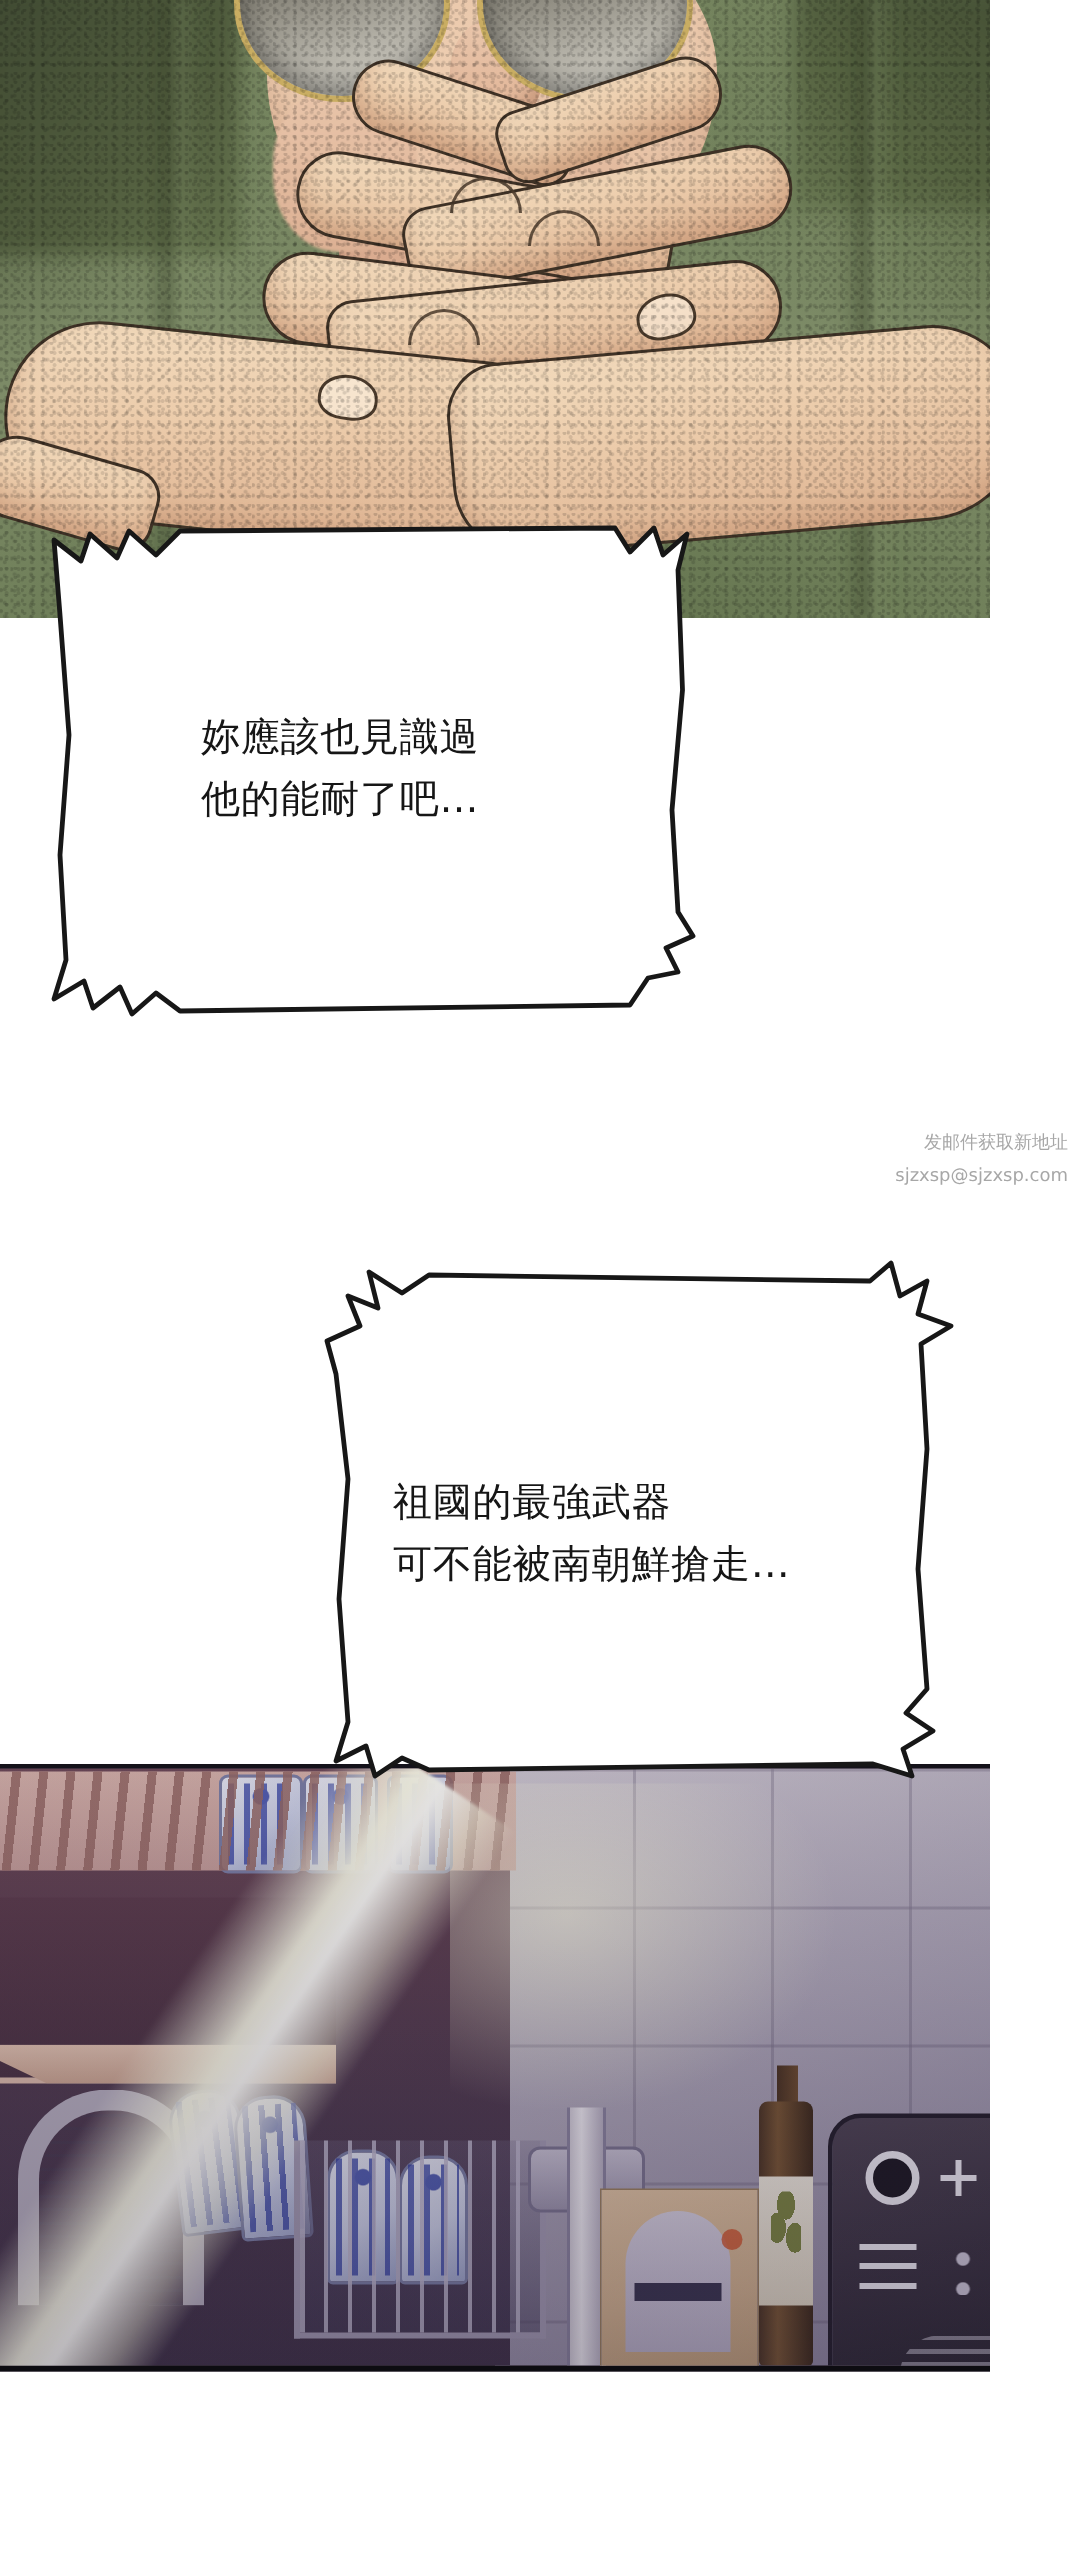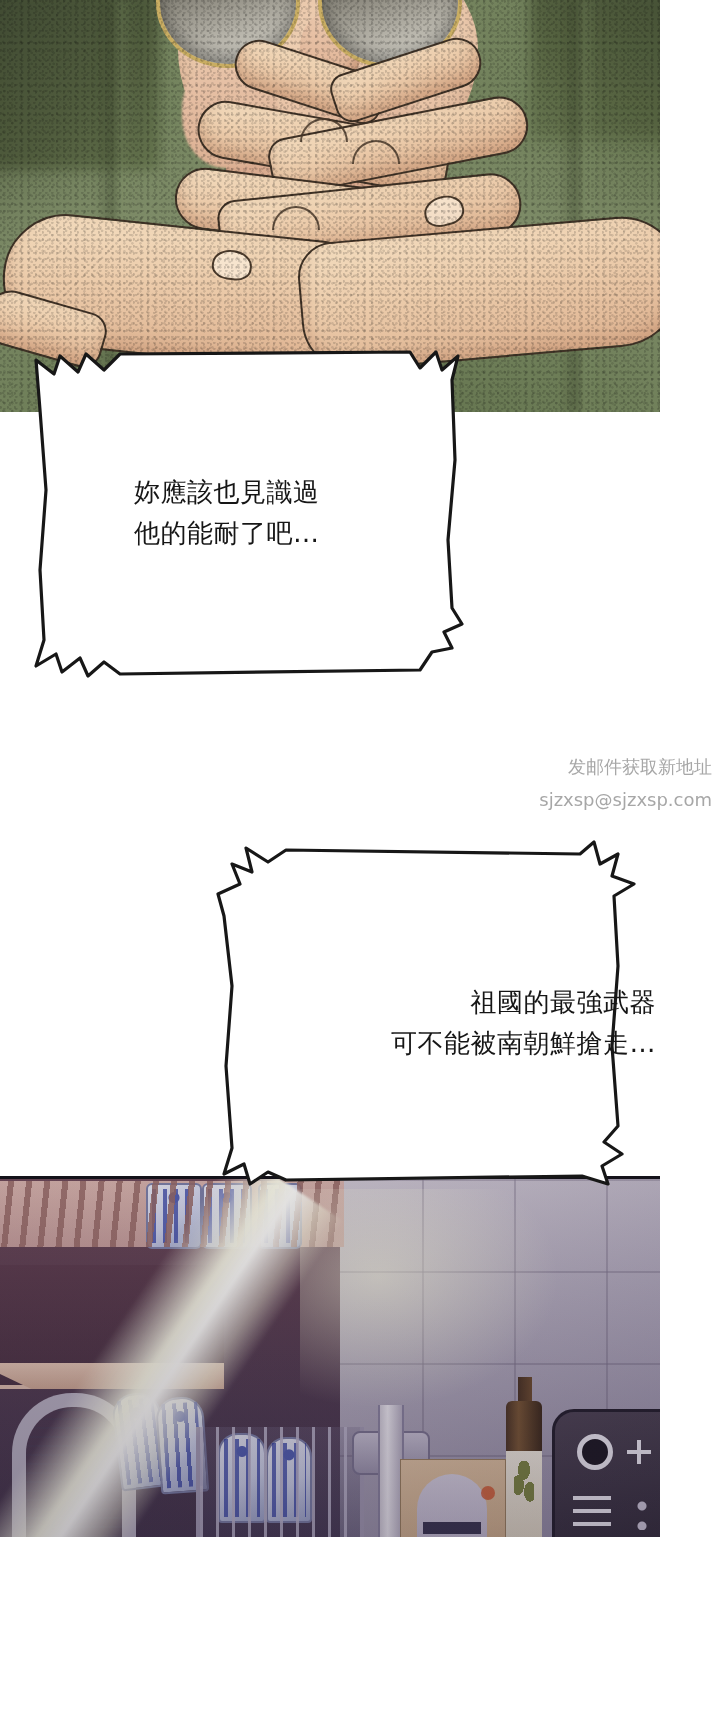--- a/index.html
+++ b/index.html
@@ -6,21 +6,21 @@
     margin: 0;
     padding: 0;
     background: #ffffff;
   }
   body {
     font-family: "Liberation Sans", "DejaVu Sans", sans-serif;
   }
   #page {
     position: relative;
     width: 720px;
-    height: 1537px;
+    height: 1712px;
     margin: 0 auto;
     background: #ffffff;
     overflow: hidden;
   }
 
   
   .panel-top {
     position: absolute;
     left: 0;
     top: 0;
@@ -213,21 +213,21 @@
     white-space: pre-line;
     font-family: "DejaVu Sans", "Liberation Sans", sans-serif;
   }
 
   
   .watermark {
     position: absolute;
     right: 8px;
     text-align: right;
     color: #a7a7a7;
-    font-size: 18px;
+    font-size: 12px;
     line-height: 1.85;
     font-family: "DejaVu Sans", "Liberation Sans", sans-serif;
     z-index: 8;
   }
 
   
   .panel-kitchen {
     position: absolute;
     left: 0;
     top: 1176px;
@@ -535,21 +535,21 @@
     <path d="M 28 58
              L 50 48 L 42 28 L 62 36 L 56 12 L 78 26
              L 96 14 L 390 18
              L 404 6 L 410 28 L 428 18 L 422 40 L 444 48
              L 424 60 L 428 130 L 422 210 L 428 290
              L 414 306 L 432 318 L 412 330 L 418 348
              L 392 340 L 96 344
              L 78 336 L 60 348 L 54 328 L 34 338
              L 42 312 L 36 230 L 42 150 L 34 80 Z" fill="#ffffff" stroke="#171717" stroke-width="3.2" stroke-linejoin="round"></path>
   </svg>
-  <div class="bubble-text" style="left:276px; top:982px; width:380px; z-index:9;text-align:right;">祖國的最強武器
+  <div class="bubble-text" style="left:262px; top:982px; width:380px; z-index:9;">祖國的最強武器
 可不能被南朝鮮搶走…</div>
 
   <div class="panel-kitchen">
 
     <div class="kit-wall">
       <div class="tile-grid"></div>
     </div>
 
     <div class="shelf-back"></div>
 

